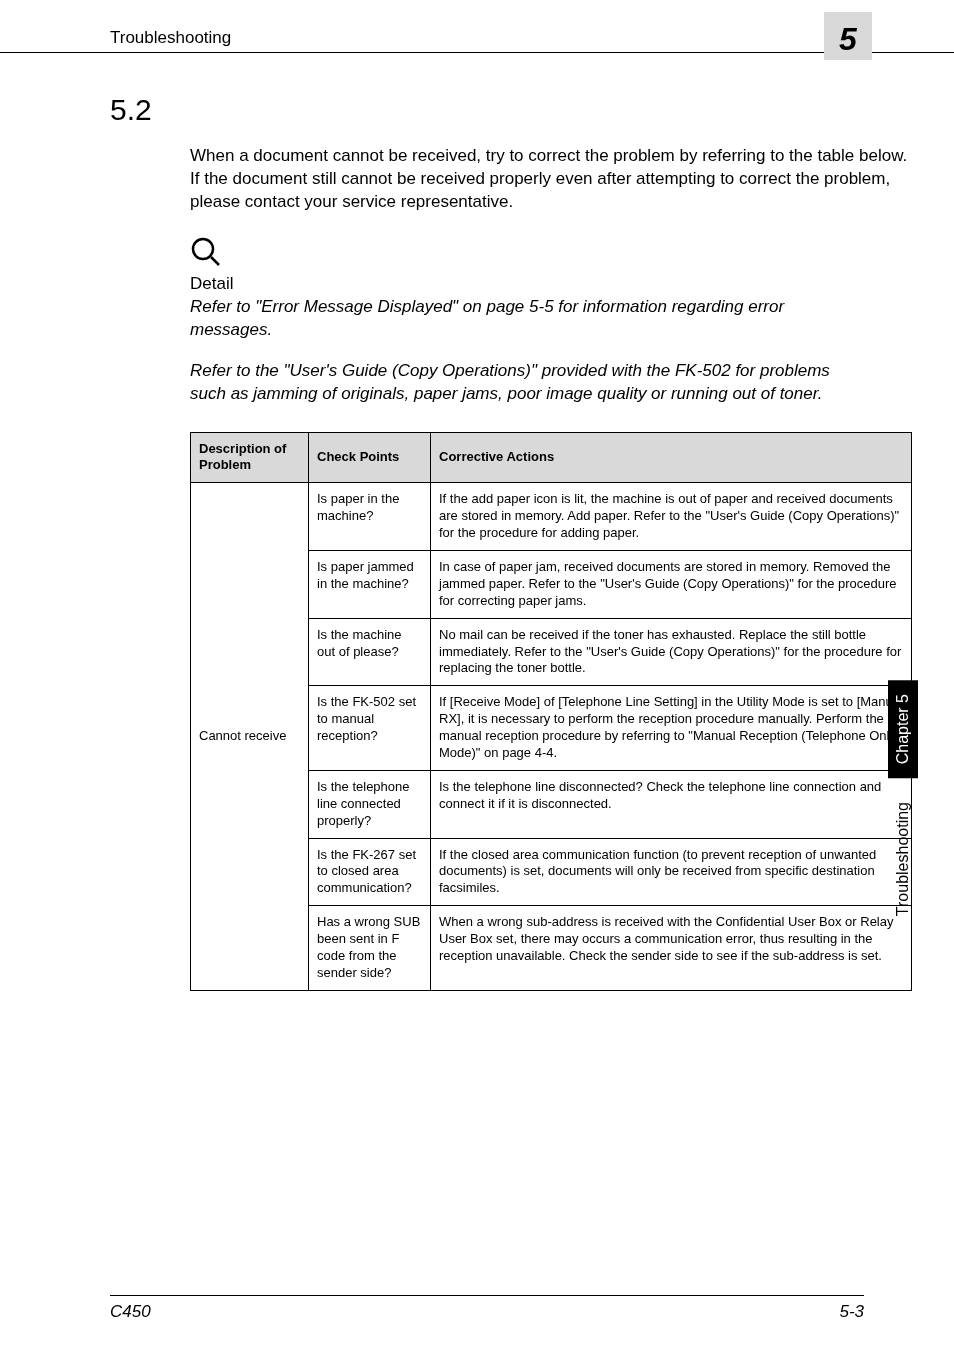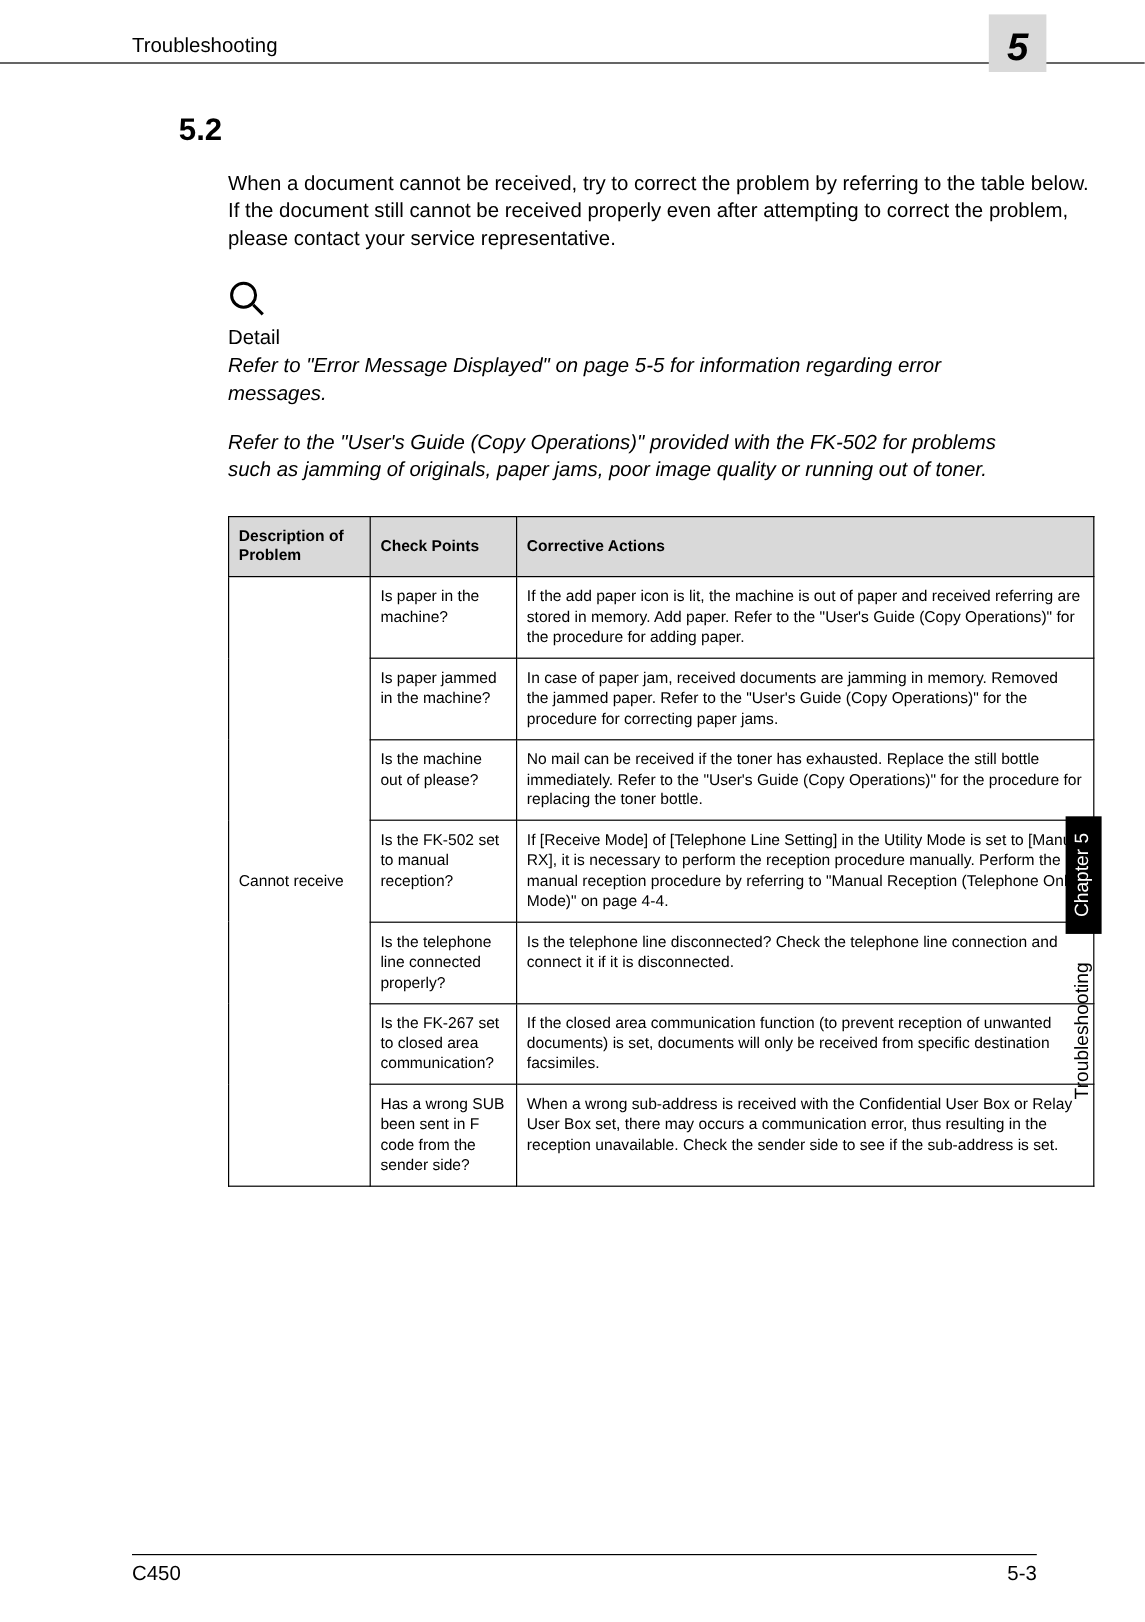--- a/index.html
+++ b/index.html
@@ -36,23 +36,22 @@
       font-style: italic;
       font-family: Arial, Helvetica, sans-serif;
     }
     .section-heading {
       padding: 40px 90px 0 110px;
       display: flex;
       align-items: baseline;
       gap: 28px;
     }
     .section-num {
-      font-size: 26px;
-      font-weight: bold;
-      margin-left: 39px;
+      font-size: 30px;
+      font-weight: normal;
     }
     .section-title {
       font-size: 26px;
       font-weight: bold;
     }
     .body-text {
       padding: 18px 38px 0 190px;
       font-size: 17px;
       line-height: 1.35;
     }
@@ -123,20 +122,21 @@
     .footer {
       position: absolute;
       bottom: 30px;
       left: 110px;
       right: 90px;
       border-top: 1px solid #000;
       display: flex;
       justify-content: space-between;
       padding-top: 6px;
       font-size: 17px;
+      font-style: italic;
     }
   </style>
 </head>
 <body>
 
 <div class="header">
   <span class="header-title">Troubleshooting</span>
 </div>
 <div class="chapter-tab">5</div>
 
@@ -164,25 +164,25 @@
       <tr>
         <th class="col1">Description of Problem</th>
         <th class="col2">Check Points</th>
         <th>Corrective Actions</th>
       </tr>
     </thead>
     <tbody>
       <tr>
         <td rowspan="7" class="col1-cell">Cannot receive</td>
         <td>Is paper in the machine?</td>
-        <td>If the add paper icon is lit, the machine is out of paper and received referring are stored in memory. Add paper. Refer to the "User's Guide (Copy Operations)" for the procedure for adding paper.</td>
+        <td>If the add paper icon is lit, the machine is out of paper and received documents are stored in memory. Add paper. Refer to the "User's Guide (Copy Operations)" for the procedure for adding paper.</td>
       </tr>
       <tr>
         <td>Is paper jammed in the machine?</td>
-        <td>In case of paper jam, received documents are jamming in memory. Removed the jammed paper. Refer to the "User's Guide (Copy Operations)" for the procedure for correcting paper jams.</td>
+        <td>In case of paper jam, received documents are stored in memory. Removed the jammed paper. Refer to the "User's Guide (Copy Operations)" for the procedure for correcting paper jams.</td>
       </tr>
       <tr>
         <td>Is the machine out of please?</td>
         <td>No mail can be received if the toner has exhausted. Replace the still bottle immediately. Refer to the "User's Guide (Copy Operations)" for the procedure for replacing the toner bottle.</td>
       </tr>
       <tr>
         <td>Is the FK-502 set to manual reception?</td>
         <td>If [Receive Mode] of [Telephone Line Setting] in the Utility Mode is set to [Manual RX], it is necessary to perform the reception procedure manually. Perform the manual reception procedure by referring to "Manual Reception (Telephone Only Mode)" on page 4-4.</td>
       </tr>
       <tr>

